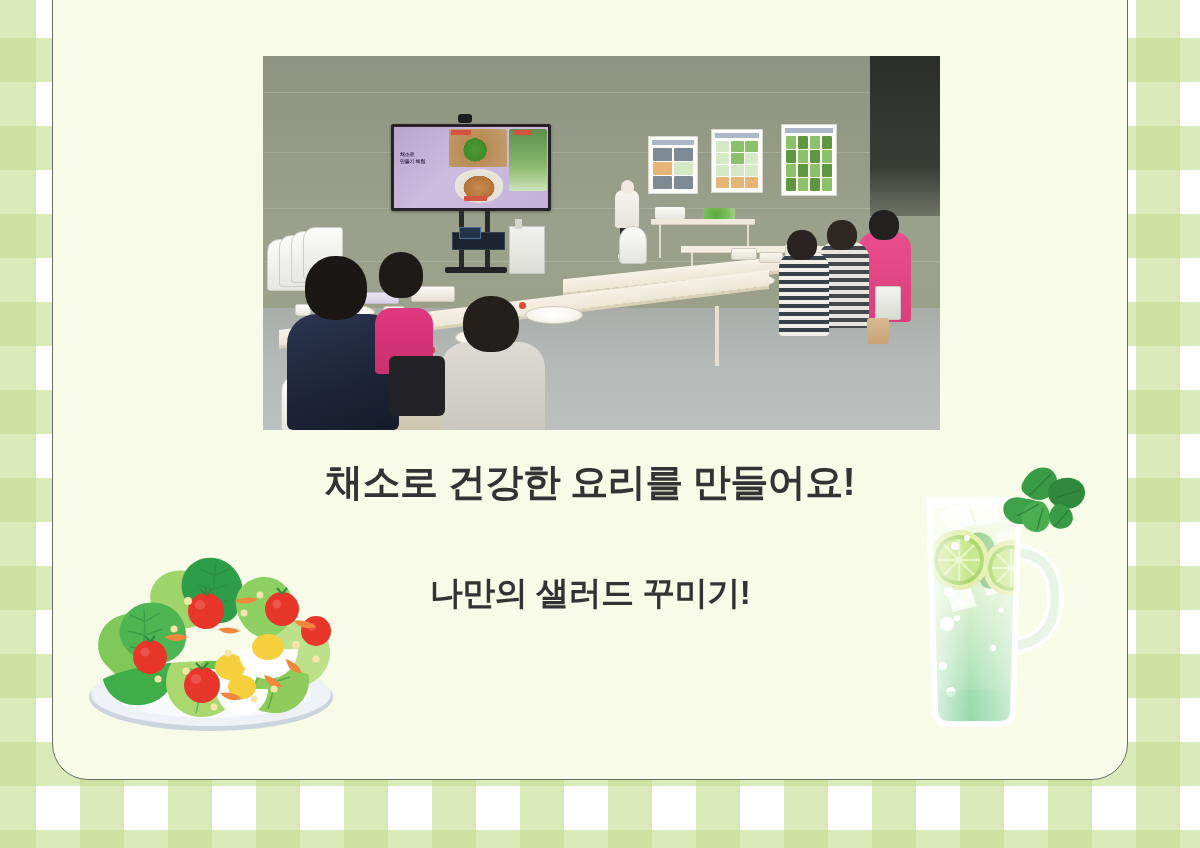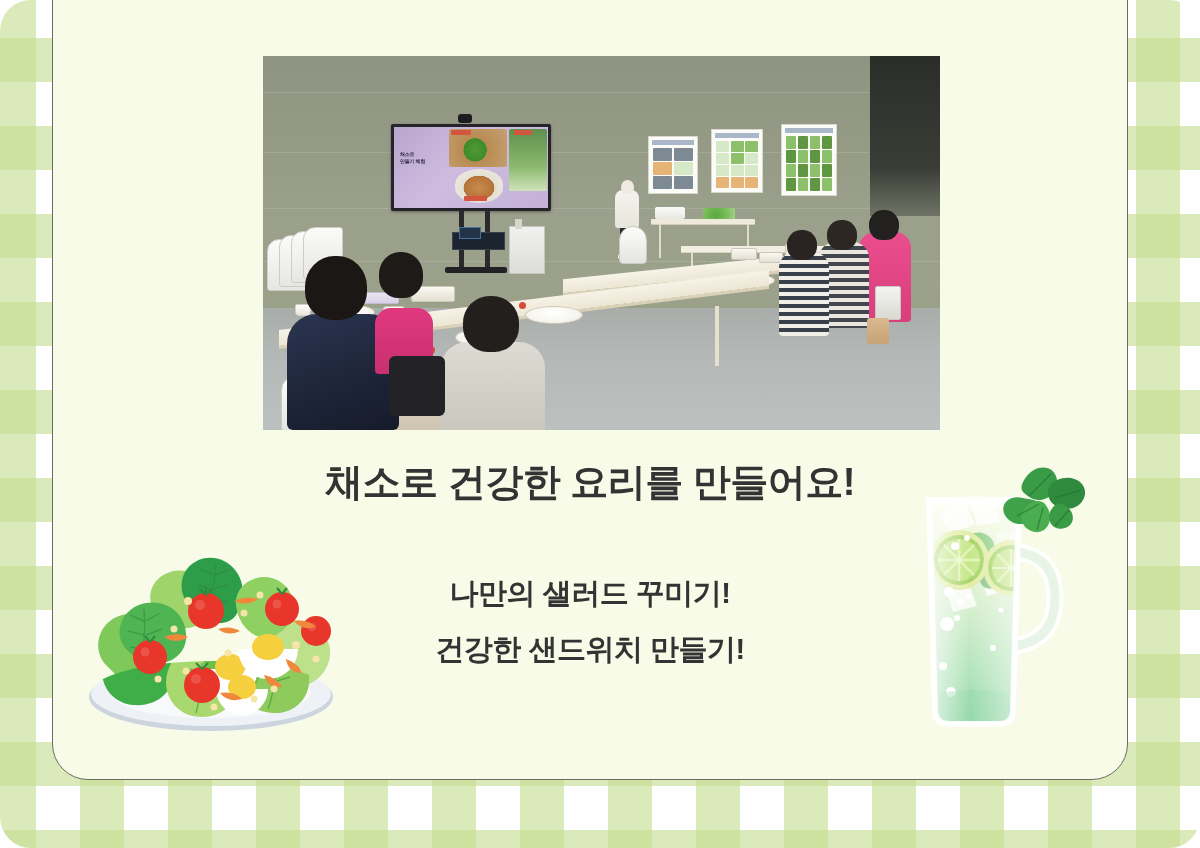--- a/index.html
+++ b/index.html
@@ -18,21 +18,20 @@
     background-color:#ffffff;
     background-image:
       linear-gradient(90deg,
         rgba(197,221,143,0.62) 0px, rgba(197,221,143,0.62) 44px,
         rgba(197,221,143,0.00) 44px, rgba(197,221,143,0.00) 88px),
       linear-gradient(0deg,
         rgba(197,221,143,0.62) 0px, rgba(197,221,143,0.62) 44px,
         rgba(197,221,143,0.00) 44px, rgba(197,221,143,0.00) 88px);
     background-size:88px 88px, 88px 88px;
     background-position:-8px -6px, -8px -6px;
-    border-radius:31px;
   }
 
   
   #card {
     position:absolute;
     left:52px; top:-24px;
     width:1076px; height:804px;
     background:#f7fbe8;
     border:1.5px solid #6b6b63;
     border-radius:0 0 36px 36px;
@@ -258,21 +257,21 @@
     color:#333333;
     letter-spacing:-0.5px;
   }
 
   
   #bodylines {
     position:absolute;
     left:0; right:0; top:588px;
     text-align:center;
     color:#333333;
-    font-size:29px;
+    font-size:33px;
     font-weight:bold;
     line-height:56px;
     letter-spacing:-0.5px;
   }
   #bodylines div { }
 
   
   #salad {
     position:absolute;
     left:25px; top:570px;
@@ -460,21 +459,20 @@
 
       <div class="layer" style="left:612px;top:230px;width:26px;height:34px;background:linear-gradient(180deg,#f3f3f0,#dadad4);border:1px solid #c9c9c2;border-radius:2px"></div>
 
       <div class="layer" style="left:604px;top:262px;width:22px;height:26px;background:linear-gradient(180deg,#d9b98f,#c7a376);border-radius:3px"></div>
     </div>
 
     <h1 id="headline">채소로 건강한 요리를 만들어요!</h1>
 
     <div id="bodylines">
       <div>나만의 샐러드 꾸미기!</div>
-      <div>건강한 샌드위치 만들기!</div>
     </div>
 
     <div id="salad">
       <svg viewBox="0 0 266 195" xmlns="http://www.w3.org/2000/svg">
         <defs>
           <clipPath id="plateclip">
               <ellipse cx="133" cy="148" rx="122" ry="34"></ellipse>
             </clipPath>
         </defs>
 

